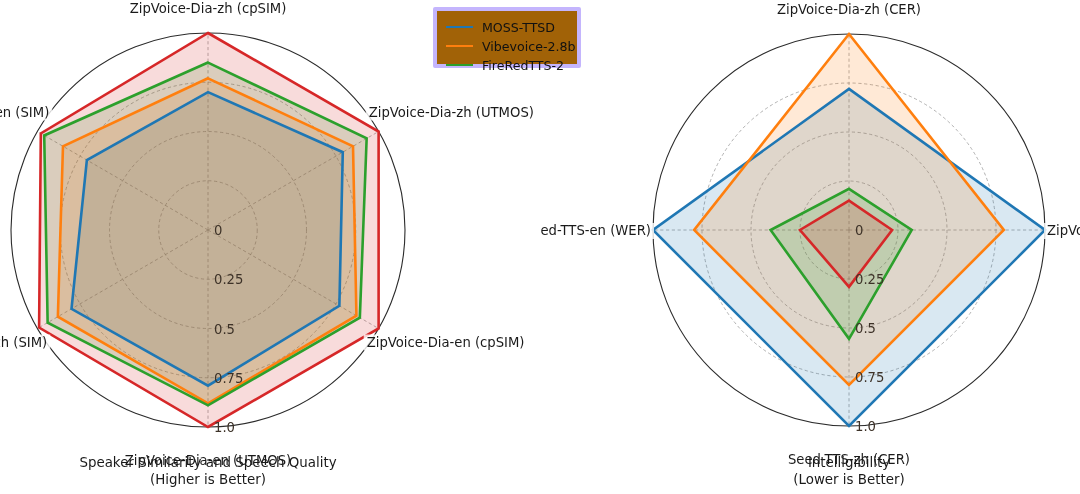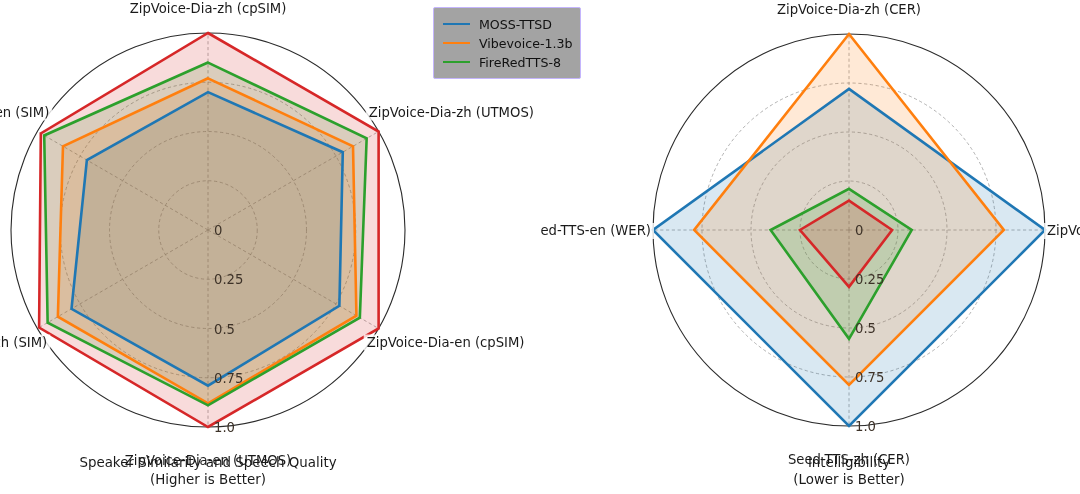--- a/index.html
+++ b/index.html
@@ -5,21 +5,21 @@
   html,body{margin:0;padding:0;background:#ffffff;}
   body{width:1080px;height:494px;font-family:"DejaVu Sans","Liberation Sans",sans-serif;overflow:hidden;position:relative;}
   .figure{position:absolute;left:0;top:0;width:1080px;height:494px;}
   .panel{position:absolute;top:0;height:494px;width:540px;}
   .panel-left{left:0;}
   .panel-right{left:540px;}
   svg{display:block;}
   .axis-label{font-size:13.2px;fill:#1a1a1a;font-family:"DejaVu Sans","Liberation Sans",sans-serif;}
   .tick-label{font-size:13.2px;fill:#3d3228;font-family:"DejaVu Sans","Liberation Sans",sans-serif;}
   .caption{font-size:13.4px;fill:#1a1a1a;text-anchor:middle;font-family:"DejaVu Sans","Liberation Sans",sans-serif;}
-  .legend-box{position:absolute;left:433px;top:7px;width:148px;height:72px;background:#a3a3a3;border:1px solid #c4b5fd;border-radius:2px;box-sizing:border-box;padding:7px 9px;}
+  .legend-box{position:absolute;left:433px;top:7px;width:148px;height:61px;background:#a16207;border:4px solid #c4b5fd;border-radius:2px;box-sizing:border-box;padding:7px 9px;}
   .legend-row{display:flex;align-items:center;height:18px;margin-bottom:1px;}
   .legend-swatch{width:27px;height:0;border-top:2.6px solid #000;margin-right:9px;flex:0 0 auto;}
   .legend-text{font-size:12.6px;color:#111;font-family:"DejaVu Sans","Liberation Sans",sans-serif;white-space:nowrap;}
   .label-bg{fill:#ffffff;opacity:0.80;}
 </style>
 </head>
 <body>
 
 <div class="figure">
 
@@ -105,21 +105,21 @@
     </svg>
   </div>
 
   <div class="legend-box">
     <div class="legend-row">
       <span class="legend-swatch" style="border-top-color: rgb(31, 119, 180);"></span>
       <span class="legend-text">MOSS-TTSD</span>
     </div>
     <div class="legend-row">
       <span class="legend-swatch" style="border-top-color: rgb(255, 127, 14);"></span>
-      <span class="legend-text">Vibevoice-1.3b</span>
+      <span class="legend-text">Vibevoice-2.8b</span>
     </div>
     <div class="legend-row">
       <span class="legend-swatch" style="border-top-color: rgb(44, 160, 44);"></span>
-      <span class="legend-text">FireRedTTS-8</span>
+      <span class="legend-text">FireRedTTS-2</span>
     </div>
   </div>
 
 </div>
 
 </body></html>

